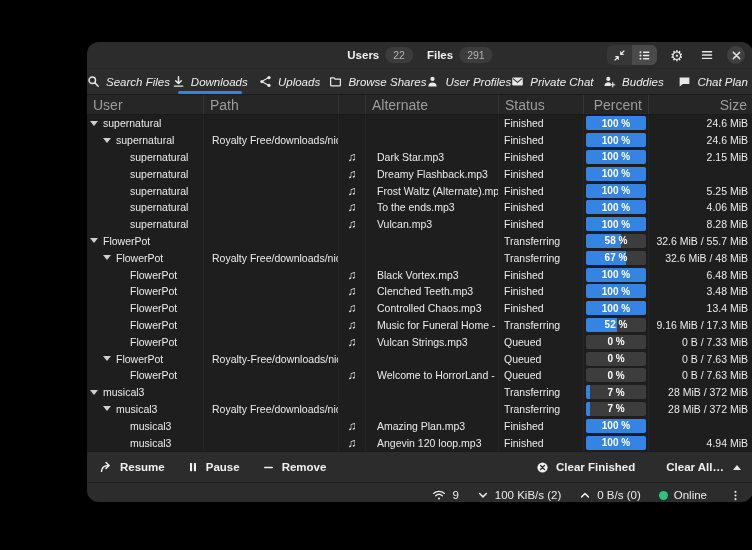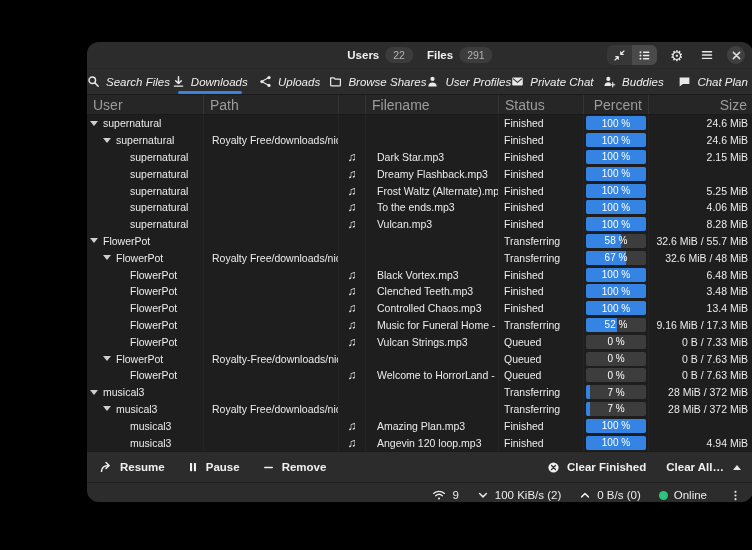--- a/index.html
+++ b/index.html
@@ -46,29 +46,29 @@
   .cell:last-child{border-right:none;}
   .cell.right{justify-content:flex-end;padding-right:5px;}
   .ucell.lvl0{padding-left:3px;}
   .ucell.lvl1{padding-left:16px;}
   .ucell.lvl2{padding-left:43px;}
   .expander{width:0;height:0;border-left:4px solid transparent;border-right:4px solid transparent;border-top:5px solid #cfcfcf;display:inline-block;margin-right:5px;flex:0 0 auto;}
   .pcell{padding-left:8px;color:#ececec;}
   .fcell{padding-left:11px;}
   .icell{justify-content:center;font-size:12px;color:#e8e8e8;}
   .scell{padding-left:5px;}
-  .pbar{position:relative;height:14px;margin:0 2px;background:var(--trough);border-radius:2px;overflow:hidden;flex:1;}
+  .pbar{position:relative;height:14px;margin:0 2px;background:var(--trough);border-radius:2px;overflow:hidden;flex:1;font-weight:bold;}
   .pfill{position:absolute;left:0;top:0;bottom:0;background:var(--accent);}
   .plabel{position:absolute;inset:0;display:flex;align-items:center;justify-content:center;font-size:10px;color:#fff;}
   .percent-cell{display:flex;align-items:center;border-right:1px solid rgba(255,255,255,.035);overflow:hidden;}
   
   .toolbar{height:30px;flex:0 0 30px;background:#2c2c2c;border-top:1px solid #1a1a1a;display:flex;align-items:center;padding:0 12px;gap:22px;}
   .tbtn{display:flex;align-items:center;gap:7px;font-size:11.5px;font-weight:600;color:#f0f0f0;}
   .tbtn svg{flex:0 0 auto;}
-  .tb-right{margin-left:auto;display:flex;align-items:center;gap:20px;}
+  .tb-right{margin-left:auto;display:flex;align-items:center;gap:31px;}
   .tri-up{width:0;height:0;border-left:4.5px solid transparent;border-right:4.5px solid transparent;border-bottom:5px solid #e8e8e8;display:inline-block;margin-left:2px;}
   
   .statusbar{height:24px;flex:0 0 24px;background:#2c2c2c;border-top:1px solid #1f1f1f;display:flex;align-items:center;justify-content:flex-end;padding:0 8px;gap:18px;font-size:11.5px;color:#ececec;}
   .sitem{display:flex;align-items:center;gap:6px;}
   .dot{width:9px;height:9px;border-radius:50%;background:var(--online);display:inline-block;}
   svg{display:block;}
 </style>
 </head>
 <body style="--accent: #3584e4; --online: #2ec27e; --trough: #3d3d3d;">
 
@@ -203,21 +203,21 @@
         </svg>
       </span>
       <span>Chat Plan</span>
     </div>
   </div>
 
   <div class="thead">
     <div class="th">User</div>
     <div class="th">Path</div>
     <div class="th"></div>
-    <div class="th">Filename</div>
+    <div class="th">Alternate</div>
     <div class="th">Status</div>
     <div class="th right">Percent</div>
     <div class="th right">Size</div>
   </div>
 
   <div class="tbody" id="tbody">
       <div class="row">
         <div class="cell ucell lvl0">
           <div class="expander"></div>
           <span>supernatural</span>

